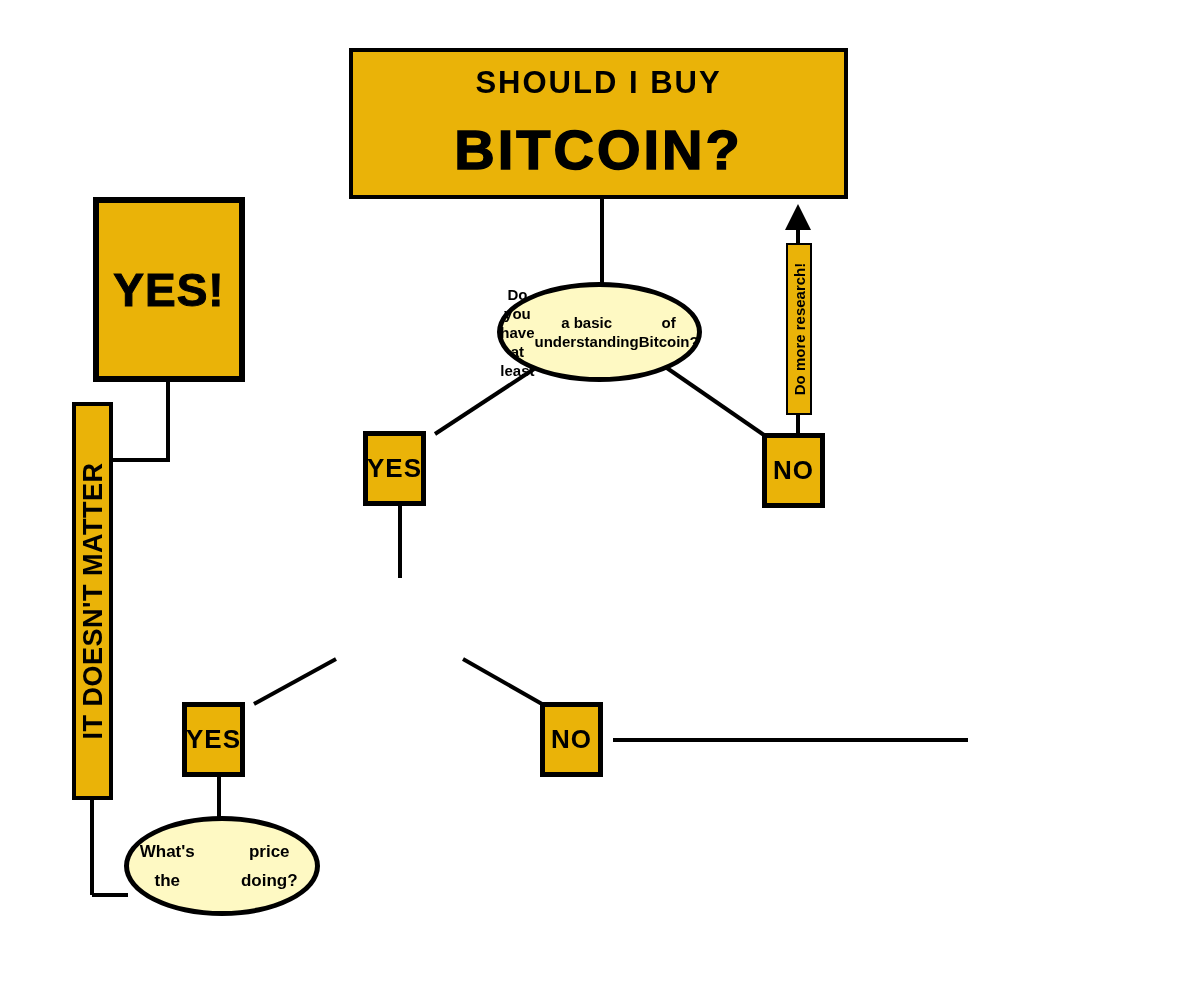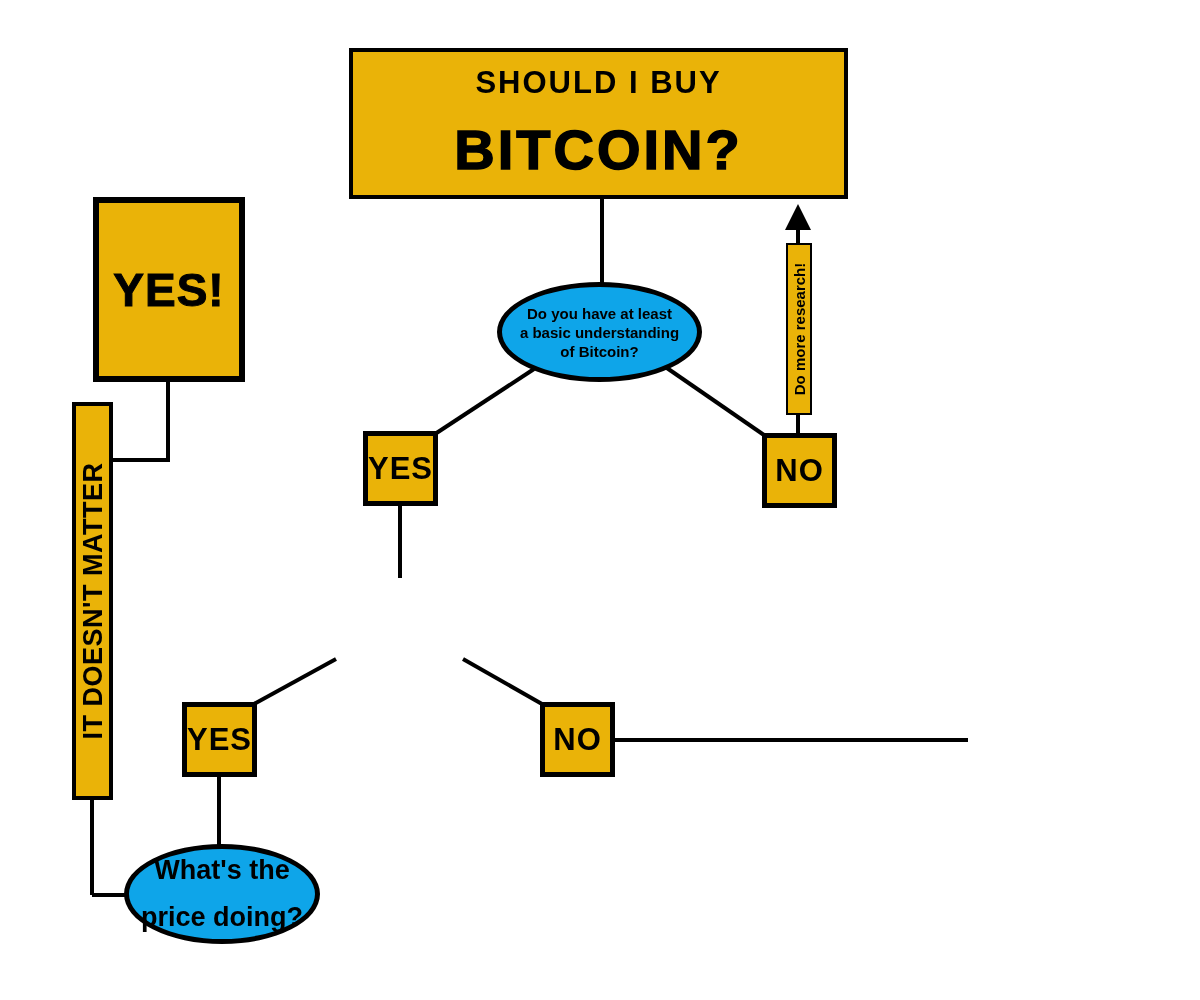--- a/index.html
+++ b/index.html
@@ -22,25 +22,25 @@
     display: flex;
     flex-direction: column;
     align-items: center;
     justify-content: center;
     text-align: center;
     font-weight: bold;
   }
   .ellipse {
     position: absolute;
     box-sizing: border-box;
-    background: #0ea5e9;
+    background: #fef9c3;
     border: 5px solid #000000;
     border-radius: 50%;
     display: flex;
-    flex-direction: column;
+    flex-direction: row;
     align-items: center;
     justify-content: center;
     text-align: center;
     font-weight: bold;
   }
   .title-box { left: 349px; top: 48px; width: 499px; height: 151px; border-width: 4px; }
   .title-line1 { font-size: 31px; letter-spacing: 2px; }
   .title-line2 { font-size: 56px; letter-spacing: 3px; -webkit-text-stroke: 1.5px #000; margin-top: 16px; }
 
   .yes-result-box { left: 93px; top: 197px; width: 152px; height: 185px; border-width: 6px; }
@@ -53,31 +53,31 @@
     white-space: nowrap; font-size: 27px; font-weight: bold; letter-spacing: 0.5px;
   }
 
   .research-box { left: 786px; top: 243px; width: 26px; height: 172px; border-width: 2px; }
   .research-box .rot {
     position: absolute; left: 50%; top: 50%;
     transform: translate(-50%, -50%) rotate(-90deg);
     white-space: nowrap; font-size: 15px; font-weight: bold;
   }
 
-  .answer-box { width: 75px; height: 75px; border-width: 5px; font-size: 31px; letter-spacing: 1px; }
+  .answer-box { width: 63px; height: 75px; border-width: 5px; font-size: 26px; letter-spacing: 1px; }
   .yes1 { left: 363px; top: 431px; }
   .no1  { left: 762px; top: 433px; }
   .yes2 { left: 182px; top: 702px; }
   .no2  { left: 540px; top: 702px; }
 
   .dont-buy-box { left: 966px; top: 659px; width: 153px; height: 153px; border-width: 4px; font-size: 23px; line-height: 30px; }
 
   .q1 { left: 497px; top: 282px; width: 205px; height: 100px; font-size: 15px; line-height: 19px; }
   .q2 { left: 298px; top: 575px; width: 202px; height: 96px;  font-size: 15px; line-height: 19px; }
-  .q3 { left: 124px; top: 844px; width: 196px; height: 100px; font-size: 27px; line-height: 29px; gap: 18px; }
+  .q3 { left: 124px; top: 816px; width: 196px; height: 100px; font-size: 17px; line-height: 29px; gap: 18px; }
 </style>
 </head>
 <body>
 
 <div class="canvas">
 
   <svg class="wires" viewBox="0 0 1200 1000">
 
     <line x1="602" y1="199" x2="602" y2="284"></line>
 

